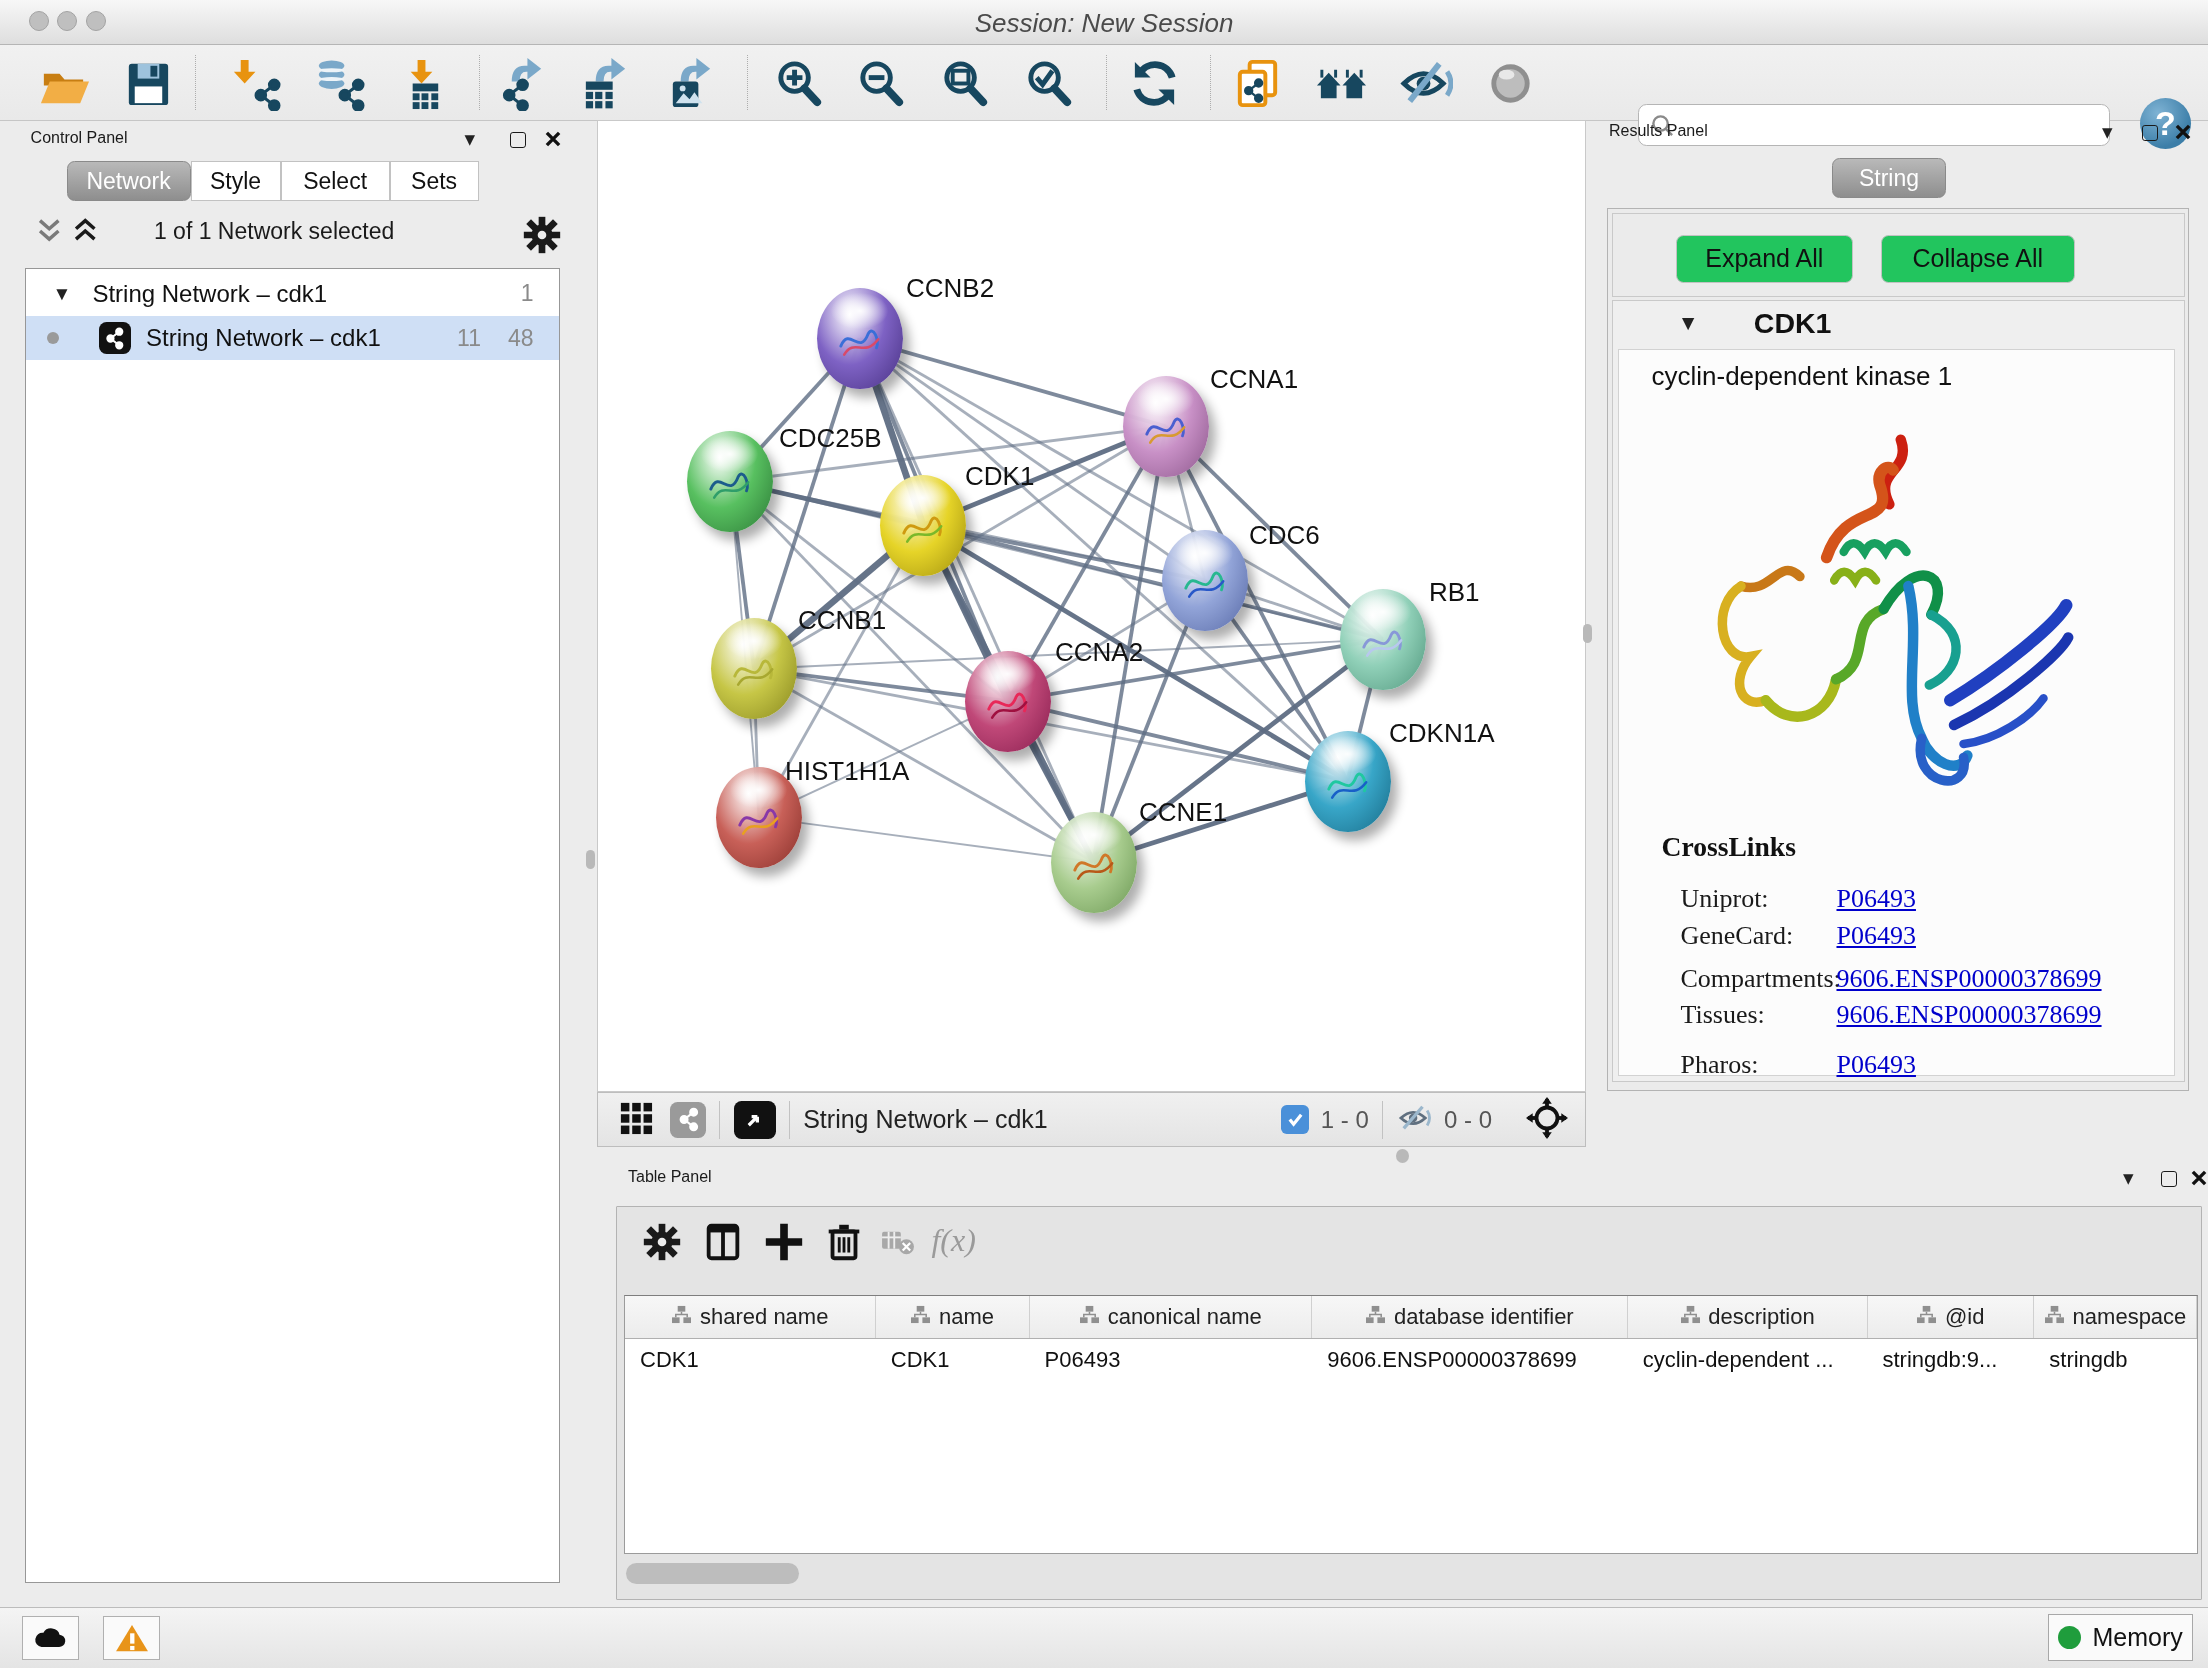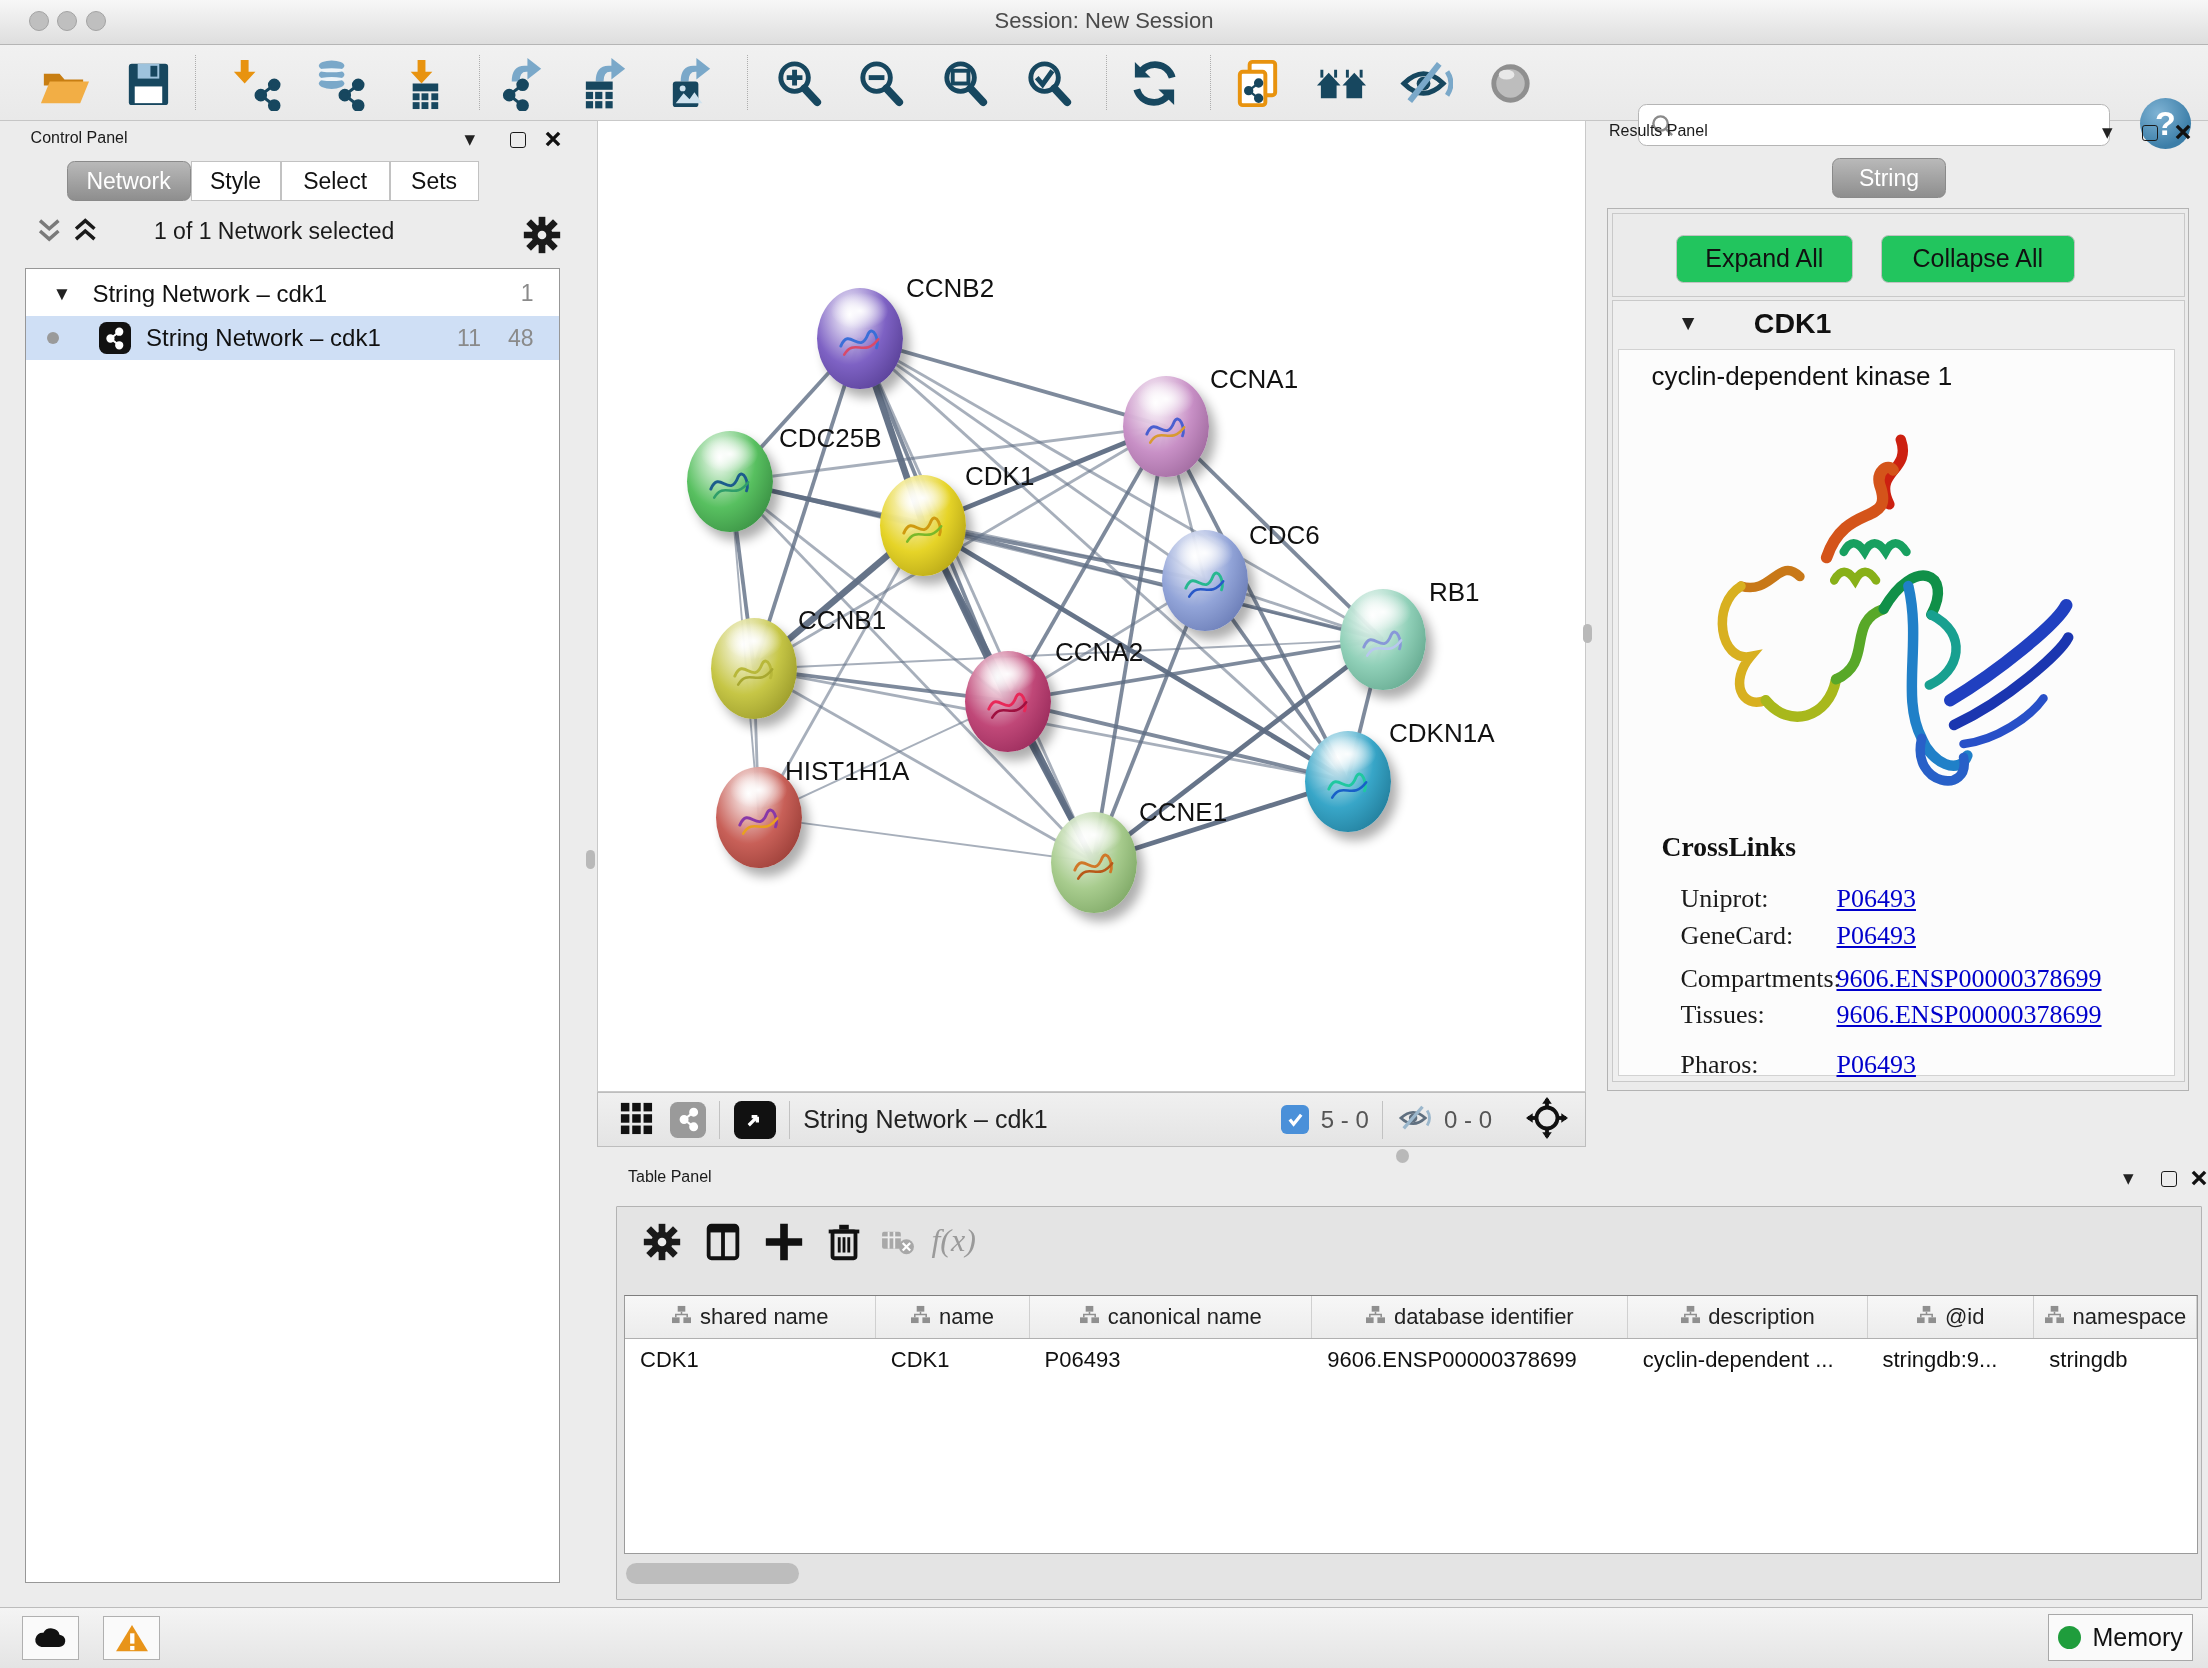--- a/index.html
+++ b/index.html
@@ -3,21 +3,21 @@
 <meta charset="utf-8">
 <style>
   html,body{margin:0;padding:0;background:#dcdcdc;}
   #window{position:relative;width:2208px;height:1668px;background:#ececec;overflow:hidden;
     font-family:"Liberation Sans",sans-serif;-webkit-font-smoothing:antialiased;}
   .abs{position:absolute;}
   
   #titlebar{left:0;top:0;width:2208px;height:44px;background:linear-gradient(#f7f7f7,#dedede);
     border-bottom:1px solid #b5b5b5;}
   .tlight{width:18px;height:18px;border-radius:50%;background:#bfbfbf;border:1px solid #a3a3a3;top:11.4px;}
-  #win-title{width:100%;top:7.6px;text-align:center;font-size:22px;color:#4a4a4a;}
+  #win-title{width:100%;top:7.6px;text-align:center;font-size:26px;color:#4a4a4a;font-style:italic;}
   
   #toolbar{left:0;top:45px;width:2208px;height:75px;background:linear-gradient(#f1f1f1,#e9e9e9);
     border-bottom:1px solid #c6c6c6;}
   .tb-btn{top:10.5px;width:55px;height:55px;cursor:pointer;}
   .tb-btn svg{width:55px;height:55px;}
   .tb-sep{top:9.5px;width:0;height:55px;border-left:1.9px dotted #adadad;}
   #search-box{left:1638px;top:59px;width:470px;height:40px;background:#fff;border:1px solid #b5b5b5;
     border-radius:8.6px;display:flex;align-items:center;}
   #search-box svg{margin-left:11.4px;}
   #search-input{border:none;outline:none;flex:1;font-size:23px;background:transparent;height:34px;margin-left:7.6px;}
@@ -447,21 +447,21 @@
             <path d="M6,18 L15,9 M15,9 h-6 M15,9 v6" stroke="#fff" stroke-width="3.4" fill="none"></path>
           </svg>
         </span>
       <span class="ntb-sep"></span>
       <span class="ntb-txt">String Network – cdk1</span>
       <span style="margin-left:auto;width:28.5px;height:28.5px;background:#4a90d9;border-radius:5.7px;display:flex;align-items:center;justify-content:center">
         <svg width="19" height="19" viewBox="0 0 20 20">
             <path d="M4,10 l4,5 8,-10" stroke="#fff" stroke-width="3.4" fill="none"></path>
           </svg>
         </span>
-      <span class="ntb-cnt" style="margin-left:11.4px">5 - 0</span>
+      <span class="ntb-cnt" style="margin-left:11.4px">1 - 0</span>
       <span class="ntb-sep"></span>
       <span>
         <svg width="38" height="30" viewBox="0 0 40 32">
             <path d="M5,16 Q18,4 31,16 Q18,28 5,16z" fill="none" stroke="#5f6f7f" stroke-width="3"></path>
         <circle cx="18" cy="16" r="4.5" fill="#5f6f7f"></circle>
             <line x1="8" y1="27" x2="28" y2="4" stroke="#9bb7cc" stroke-width="3.6"></line>
         <path d="M33,8 q5,8 0,16" fill="none" stroke="#9bb7cc" stroke-width="3"></path>
           </svg></span>
       <span class="ntb-cnt" style="margin-left:9.5px">0 - 0</span>
       <span style="margin-left:34px;margin-right:17px">

